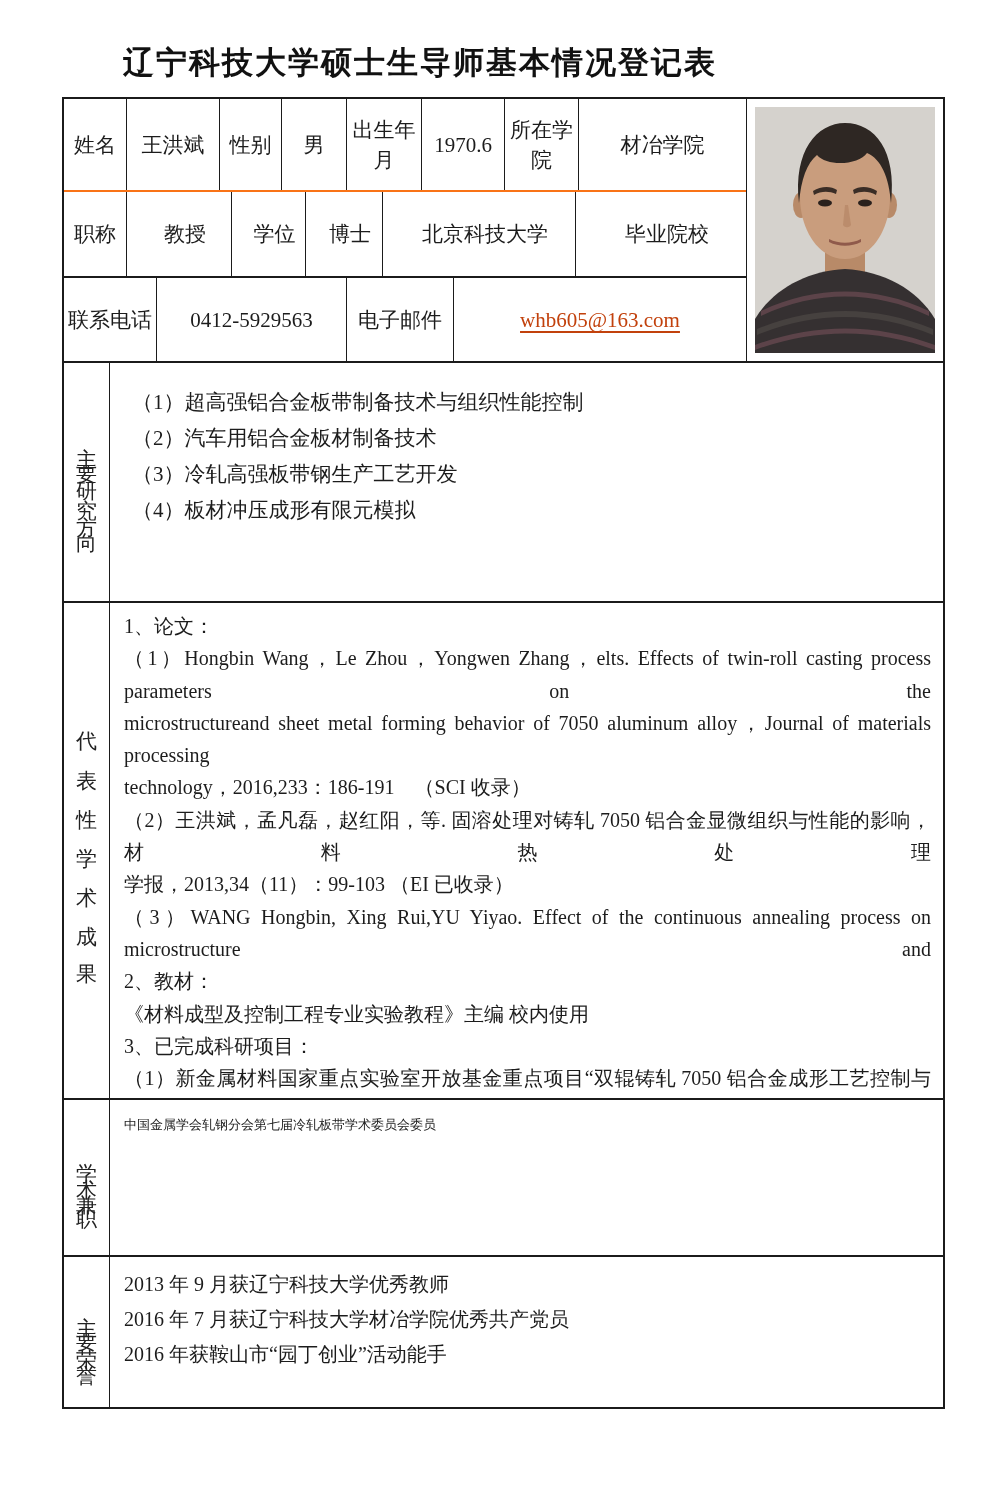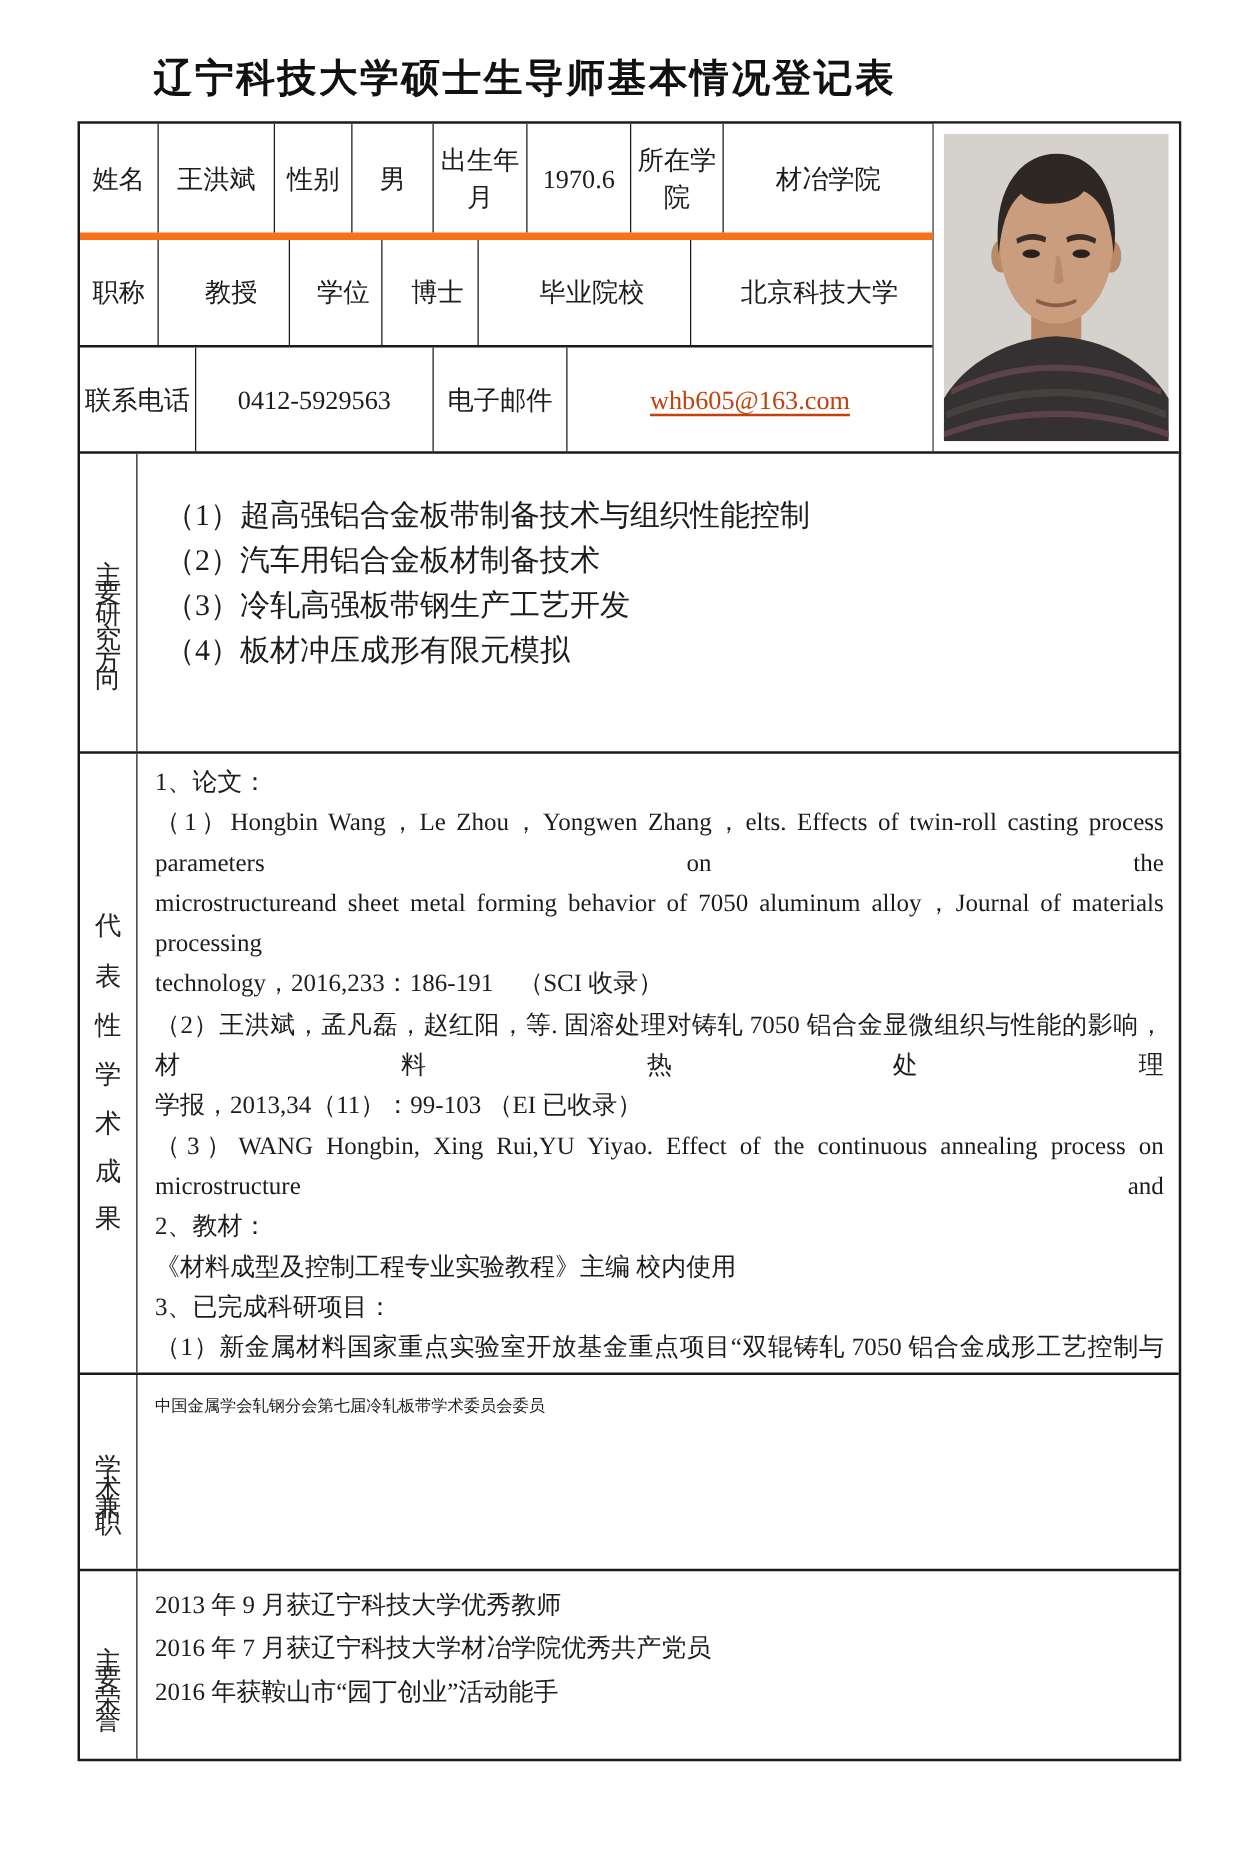--- a/index.html
+++ b/index.html
@@ -14,21 +14,21 @@
   }
   .tbl{
     position:absolute;left:62px;top:97px;width:883px;
     border:2px solid #1b1b1b;box-sizing:border-box;background:#fff;
     display:flex;flex-direction:column;
   }
   
   .top{display:flex;height:262px;box-sizing:border-box;}
   .top-left{width:686px;display:flex;flex-direction:column;border-right:1px solid #1b1b1b;box-sizing:border-box;}
   .r{display:flex;box-sizing:border-box;}
-  .rA{height:93px;border-bottom:6px solid #f97316;}
+  .rA{height:93px;border-bottom:2px solid #f97316;}
   .rB{height:86px;border-bottom:2px solid #1b1b1b;gap:12px;}
   .rC{flex:1;}
   .c{
     border-right:1px solid #1b1b1b;box-sizing:border-box;
     display:flex;align-items:center;justify-content:center;text-align:center;
     font-size:21px;line-height:30px;padding:2px 4px;
   }
   .c:last-child{border-right:none;}
   .w63{width:63px;} .w93{width:93px;} .w62{width:62px;} .w65{width:65px;}
   .w75{width:75px;} .w83{width:83px;} .w74{width:74px;text-align:center;} .w158{width:158px;}
@@ -51,21 +51,21 @@
     writing-mode:vertical-rl;text-orientation:upright;
     font-size:21px;color:#222;
   }
   .vt-research{letter-spacing:17px;}
   .vt-achieve{letter-spacing:39px;}
   .vt-posts{letter-spacing:16px;}
   .vt-honors{letter-spacing:16px;}
   .content{flex:1;box-sizing:border-box;padding:0 12px 0 14px;overflow:hidden;}
   .ln{white-space:pre-wrap;}
   .sec-research{height:240px;}
-  .sec-research .content{padding-top:32px;font-size:24px;}
+  .sec-research .content{padding-top:21px;font-size:21px;}
   .sec-research .ln{line-height:36px;padding-left:8px;}
   .sec-achieve{height:497px;}
   .sec-achieve .content{padding-top:7px;font-size:20px;}
   .sec-achieve .ln{line-height:32.3px;}
   .jst{text-align:justify;text-align-last:justify;}
   .sec-posts{height:157px;}
   .sec-posts .content{padding-top:8px;font-size:13px;}
   .sec-posts .ln{line-height:33px;}
   .sec-honors{height:152px;}
   .sec-honors .content{padding-top:10px;font-size:20px;}
@@ -88,22 +88,22 @@
         <div class="c w75">出生年月</div>
         <div class="c w83">1970.6</div>
         <div class="c w74">所在学院</div>
         <div class="c grow">材冶学院</div>
       </div>
       <div class="r rB">
         <div class="c w63">职称</div>
         <div class="c w93">教授</div>
         <div class="c w62">学位</div>
         <div class="c w65">博士</div>
+        <div class="c grow">北京科技大学</div>
         <div class="c w158">毕业院校</div>
-        <div class="c grow">北京科技大学</div>
       </div>
       <div class="r rC">
         <div class="c w93">联系电话</div>
         <div class="c w190">0412-5929563</div>
         <div class="c w107">电子邮件</div>
         <div class="c grow email">
           <span>whb605@163.com</span>
         </div>
       </div>
     </div>

